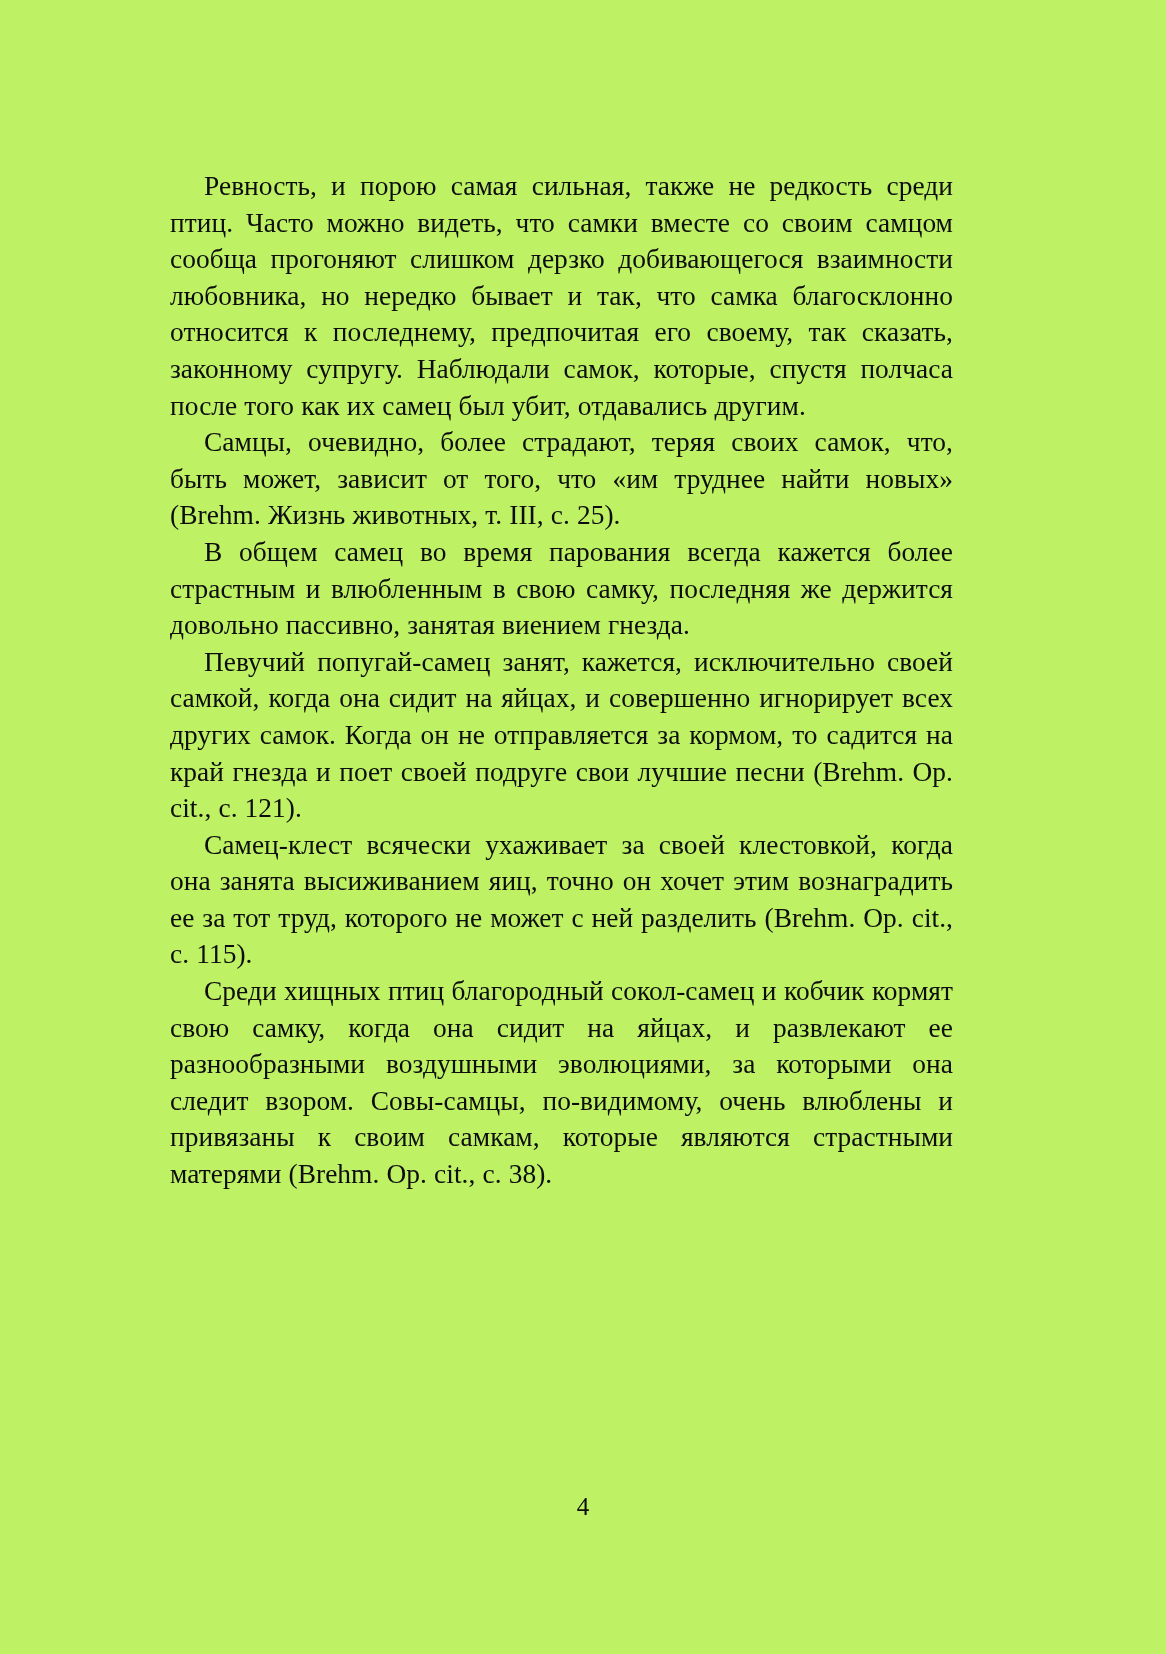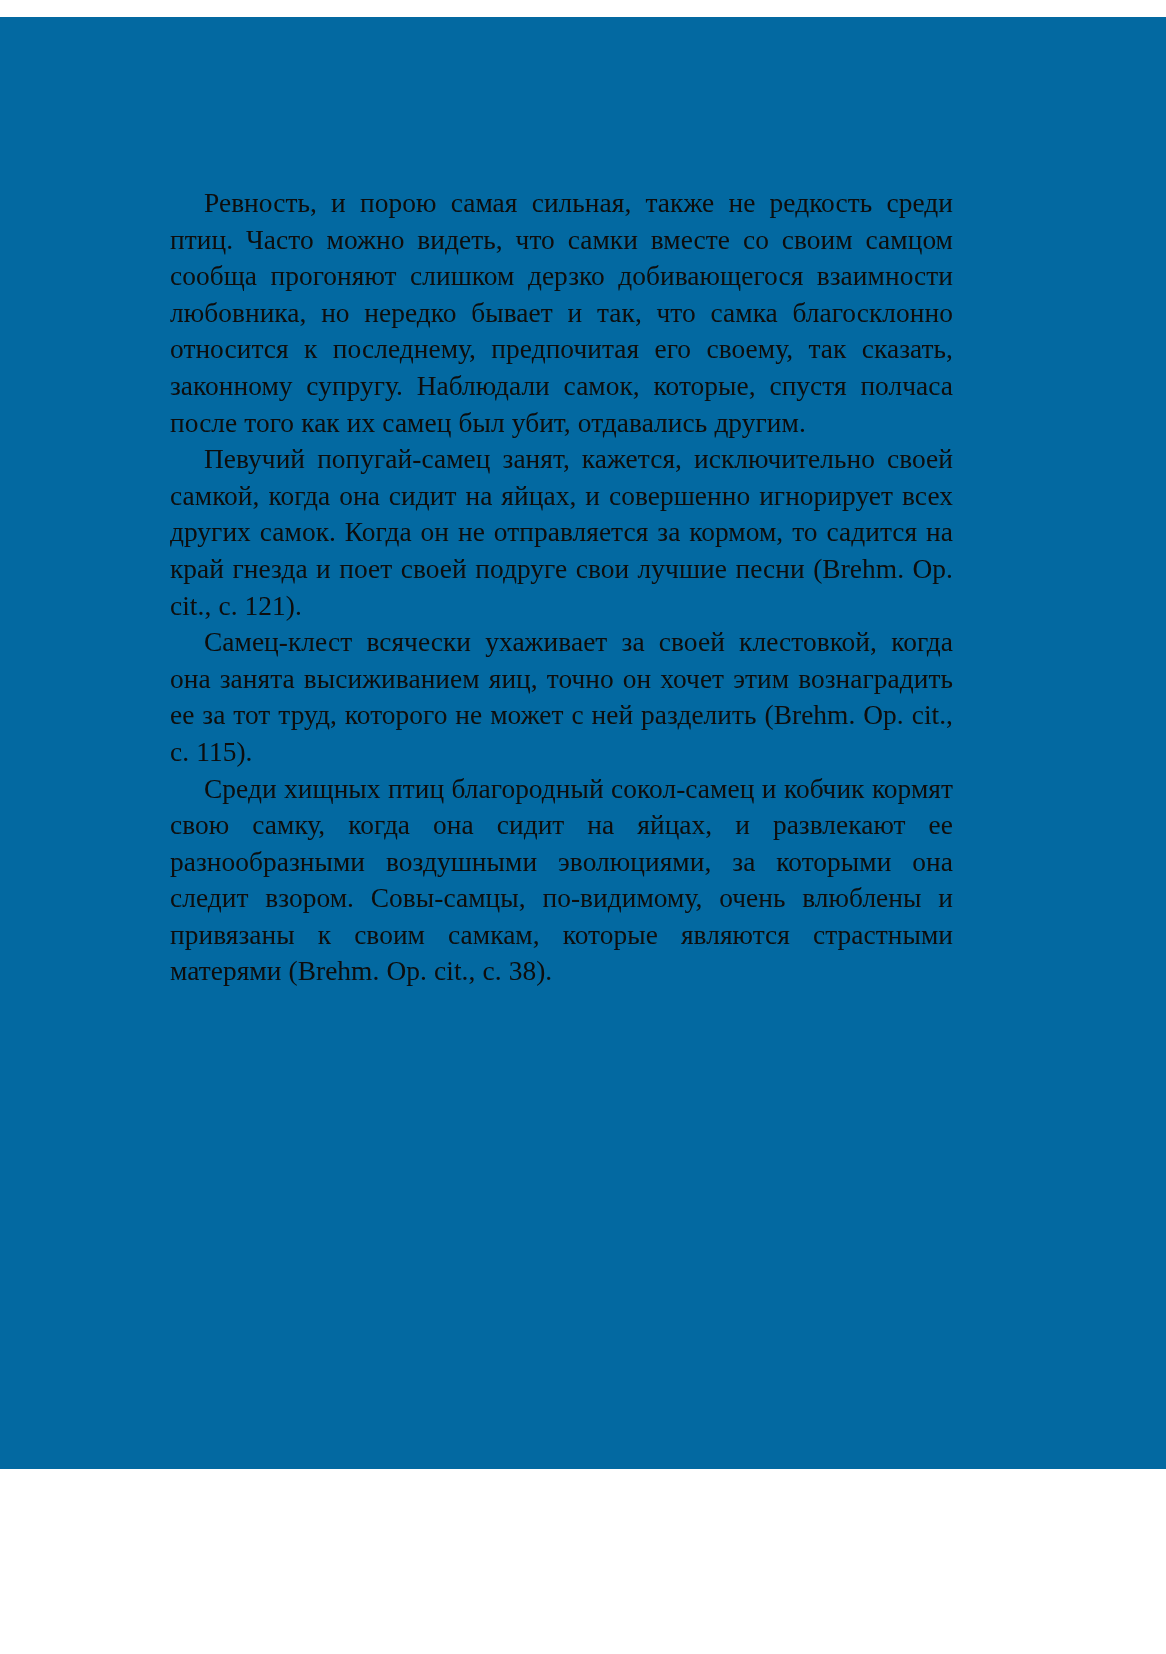--- a/index.html
+++ b/index.html
@@ -4,23 +4,23 @@
 <style>
   html, body {
     margin: 0;
     padding: 0;
     background: #ffffff;
   }
 
   .page {
     position: relative;
     width: 1166px;
-    height: 1452px;
-    background: #0369a1;
-    margin: 17px auto;
+    height: 1654px;
+    background: #bef264;
+    margin: 0 auto;
     overflow: hidden;
     font-family: "Liberation Serif", "DejaVu Serif", serif;
     color: #0d0d0d;
   }
 
   .text-column {
     position: absolute;
     left: 170px;
     top: 168px;
     width: 783px;
@@ -51,20 +51,22 @@
     color: #0d0d0d;
   }
 </style>
 </head>
 <body>
 
 <div class="page">
 
   <div class="text-column">
     <p class="para">Ревность, и порою самая сильная, также не редкость среди птиц. Часто можно видеть, что самки вместе со своим самцом сообща прогоняют слишком дерзко добивающегося взаимности любовника, но нередко бывает и так, что самка благосклонно относится к последнему, предпочитая его своему, так сказать, законному супругу. Наблюдали самок, которые, спустя полчаса после того как их самец был убит, отдавались другим.</p>
+    <p class="para">Самцы, очевидно, более страдают, теряя своих самок, что, быть может, зависит от того, что «им труднее найти новых» (Brehm. Жизнь животных, т. III, с. 25).</p>
+    <p class="para">В общем самец во время парования всегда кажется более страстным и влюбленным в свою самку, последняя же держится довольно пассивно, занятая виением гнезда.</p>
     <p class="para">Певучий попугай-самец занят, кажется, исключительно своей самкой, когда она сидит на яйцах, и совершенно игнорирует всех других самок. Когда он не отправляется за кормом, то садится на край гнезда и поет своей подруге свои лучшие песни (Brehm. Op. cit., с. 121).</p>
     <p class="para">Самец-клест всячески ухаживает за своей клестовкой, когда она занята высиживанием яиц, точно он хочет этим вознаградить ее за тот труд, которого не может с ней разделить (Brehm. Op. cit., с. 115).</p>
     <p class="para">Среди хищных птиц благородный сокол-самец и кобчик кормят свою самку, когда она сидит на яйцах, и развлекают ее разнообразными воздушными эволюциями, за которыми она следит взором. Совы-самцы, по-видимому, очень влюблены и привязаны к своим самкам, которые являются страстными матерями (Brehm. Op. cit., с. 38).</p>
   </div>
 
   <div class="page-number">4</div>
 
 </div>
 
 </body></html>

